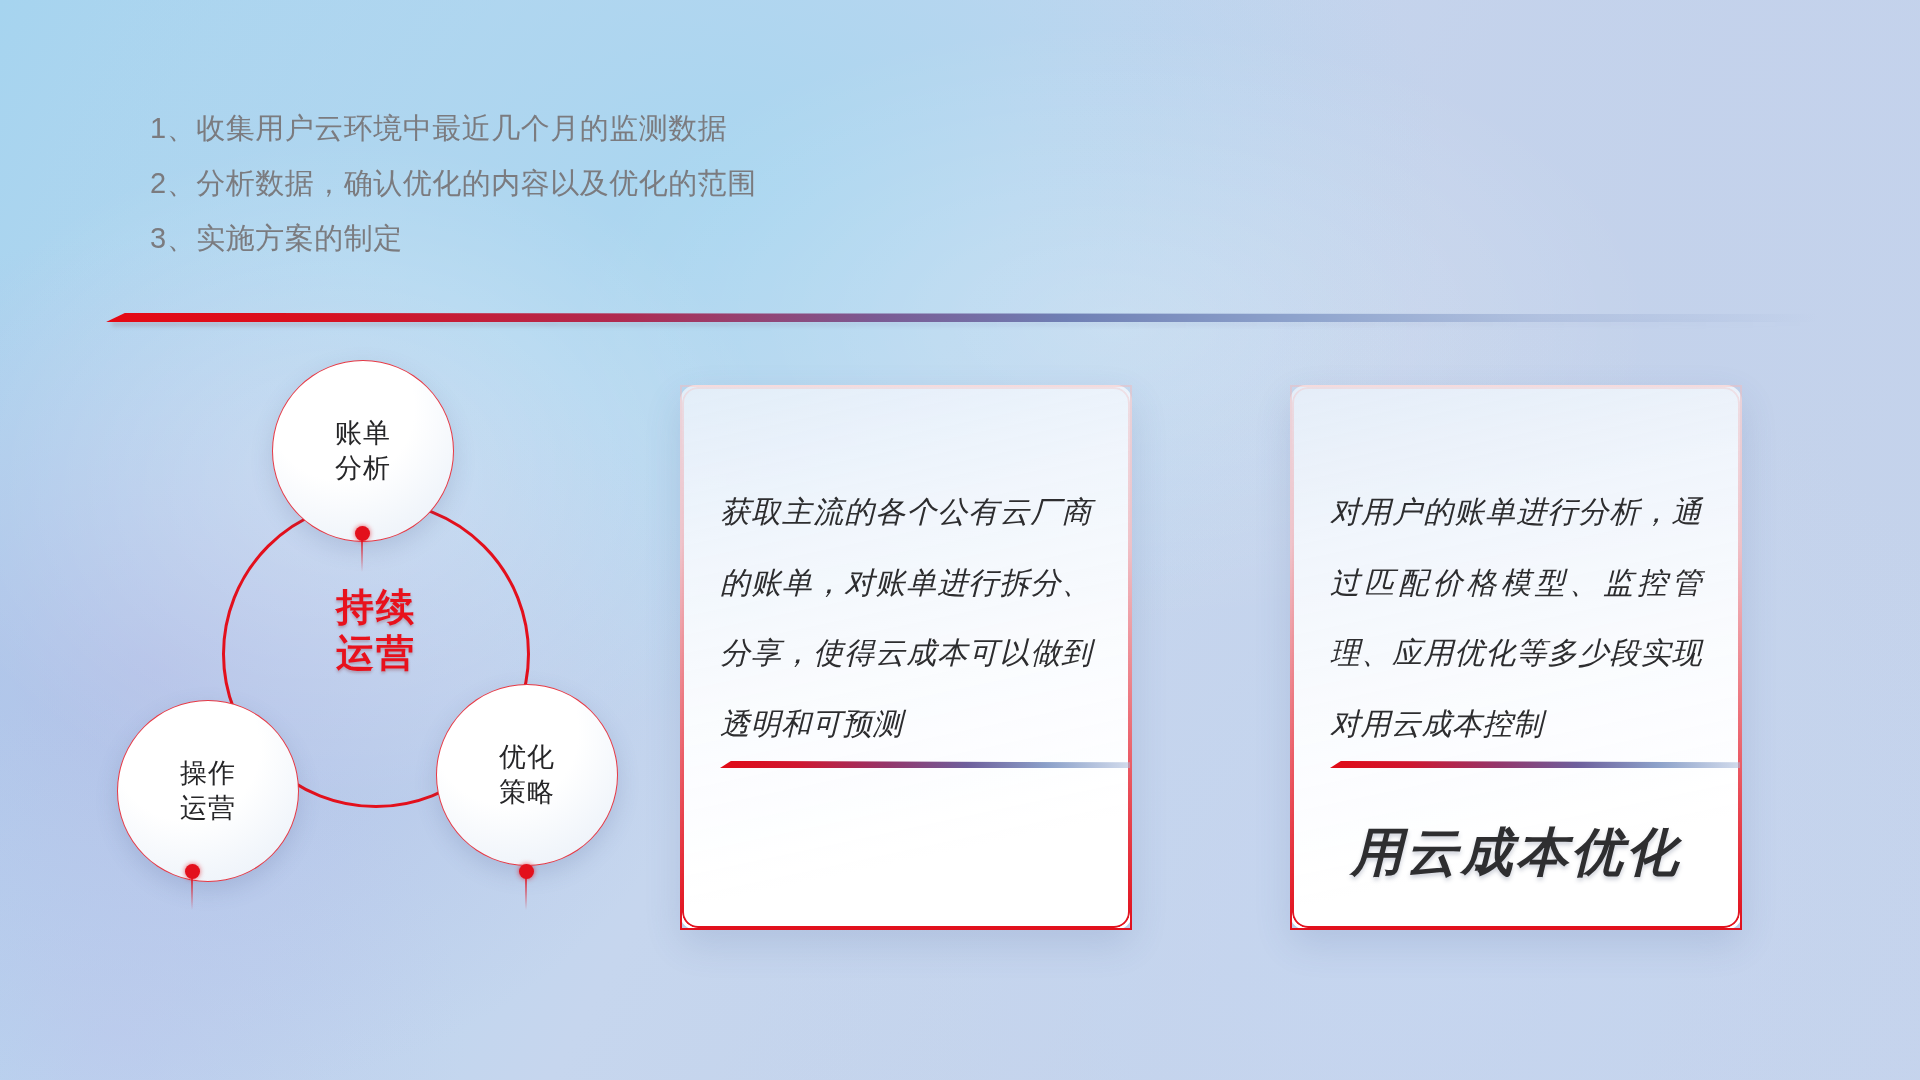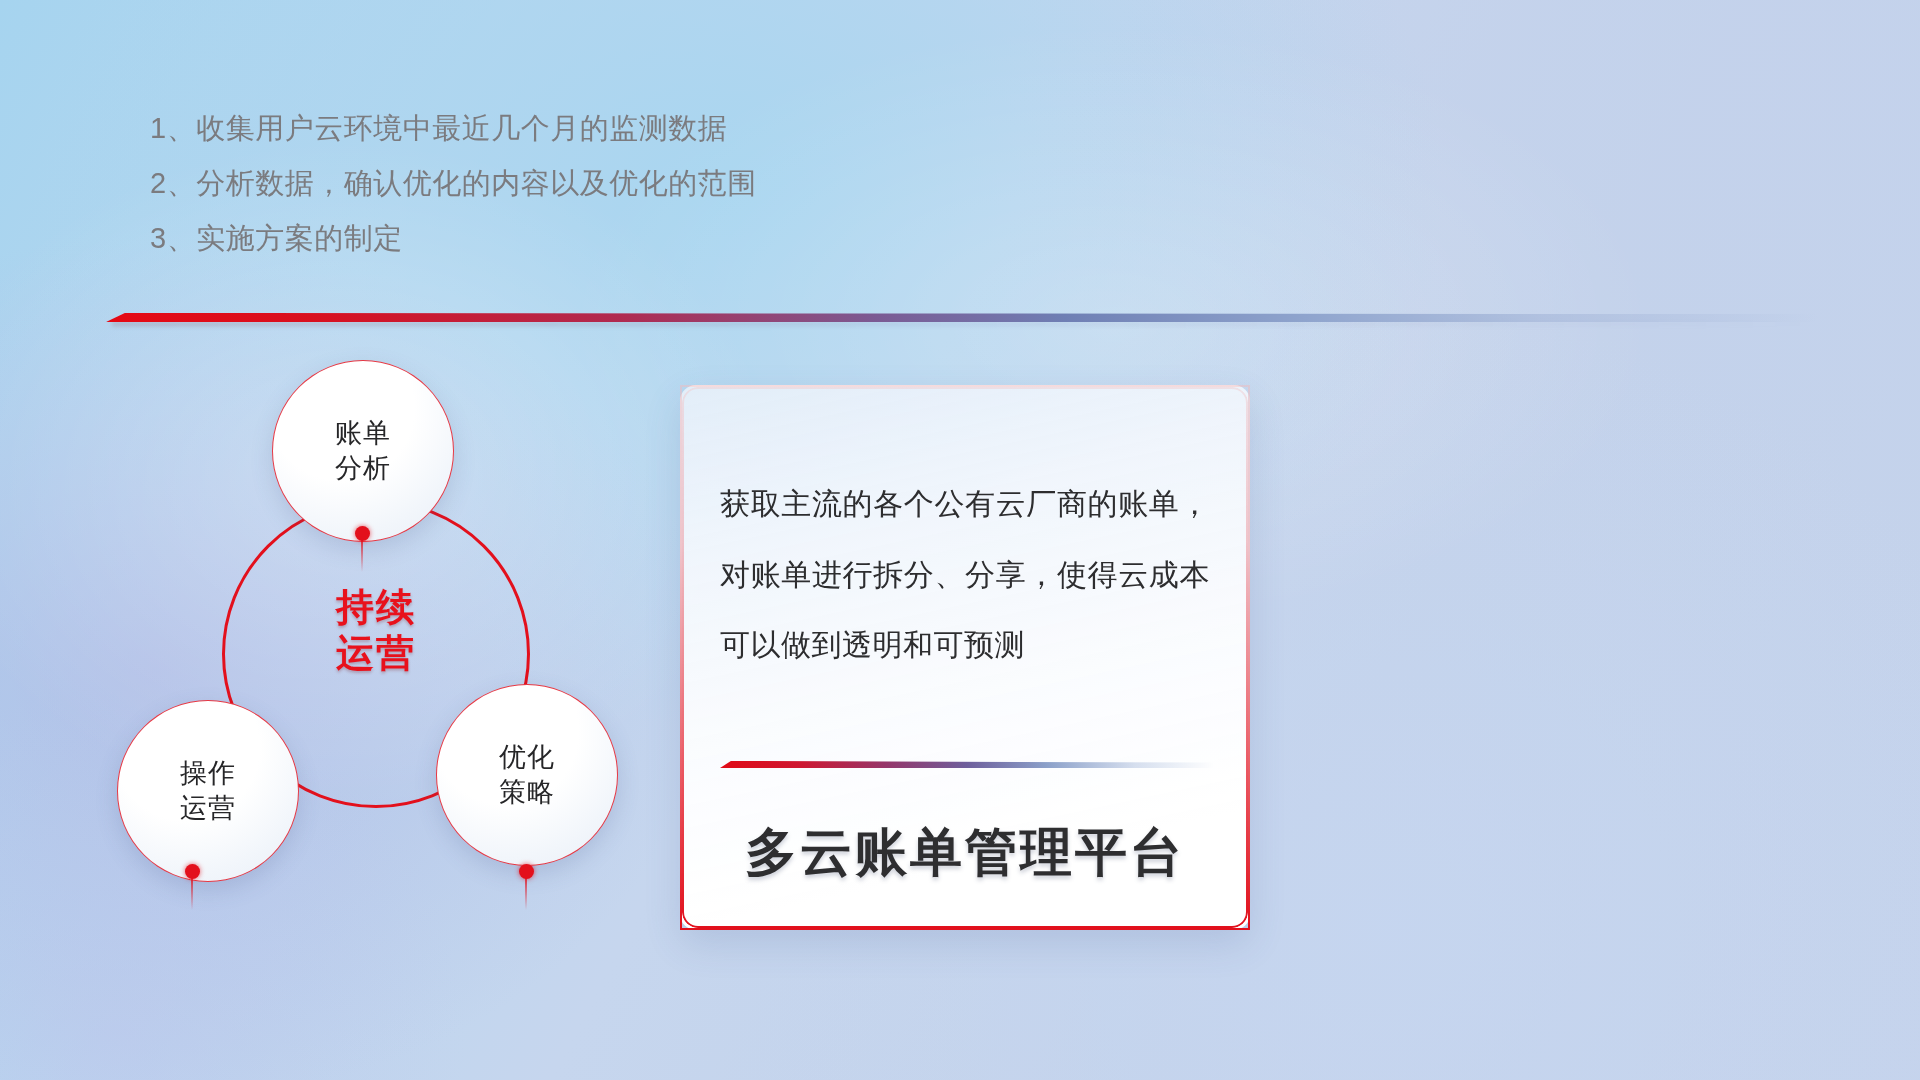--- a/index.html
+++ b/index.html
@@ -143,39 +143,40 @@
   #stem-top  { left: 265px; top: 186px; }
   #dot-left  { left: 89px;  top: 512px; }
   #stem-left { left: 95px;  top: 524px; }
   #dot-right { left: 423px; top: 512px; }
   #stem-right{ left: 429px; top: 524px; }
 
   
   .card {
     position: absolute;
     top: 385px;
-    width: 570px;
+    width: 452px;
     height: 545px;
     border-radius: 16px;
     box-sizing: border-box;
     border: 2px solid;
     border-image: linear-gradient(180deg,
         rgba(236,190,194,0.55) 0%,
         rgba(233,150,158,0.55) 30%,
         rgba(230,60,70,0.85) 72%,
         #e1101c 100%) 1 / 2px / 0 stretch;
     background: linear-gradient(168deg,
         rgba(232,240,250,0.88) 0%,
         rgba(244,248,253,0.93) 26%,
         rgba(252,253,255,0.97) 55%,
         #ffffff 82%,
         #ffffff 100%);
     box-shadow: 0 14px 36px rgba(70,95,150,0.16);
     overflow: hidden;
-    padding: 0 38px;
+    padding: 8px 38px;
+    font-style: italic;
   }
   
   .card-ring {
     position: absolute;
     inset: 0;
     border-radius: 16px;
     pointer-events: none;
     border: 2px solid transparent;
     background:
       linear-gradient(180deg,
@@ -276,17 +277,22 @@
     <div class="node-stem" id="stem-left"></div>
     <div class="node-dot" id="dot-left"></div>
     <div class="node-stem" id="stem-right"></div>
     <div class="node-dot" id="dot-right"></div>
   </div>
 
   <div class="card" id="card-1">
     <div class="card-ring"></div>
     <div class="card-body">获取主流的各个公有云厂商的账单，对账单进行拆分、分享，使得云成本可以做到透明和可预测</div>
     <div class="card-divider"></div>
-    <div class="card-title">多云账单管理平台</div>
-  </div>
-
+  </div>
+
+  <div class="card" id="card-2">
+    <div class="card-ring"></div>
+    <div class="card-body">对用户的账单进行分析，通过匹配价格模型、监控管理、应用优化等多少段实现对用云成本控制</div>
+    <div class="card-divider"></div>
+    <div class="card-title">用云成本优化</div>
+  </div>
 
 </div>
 
 </body></html>

